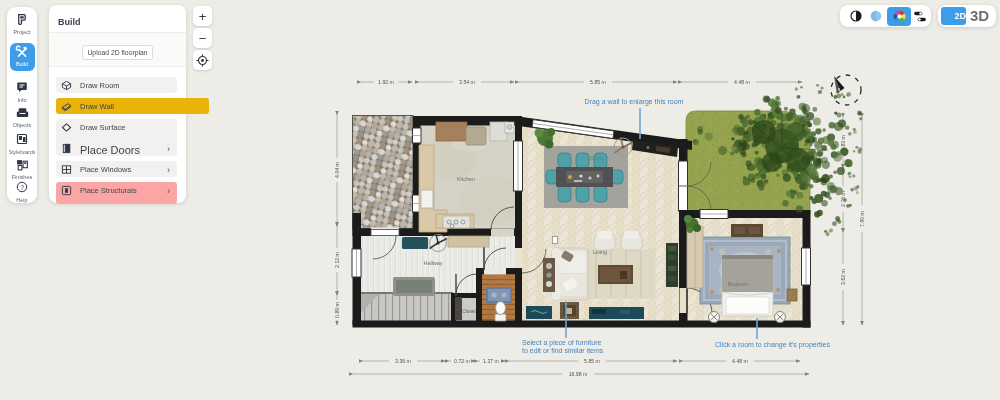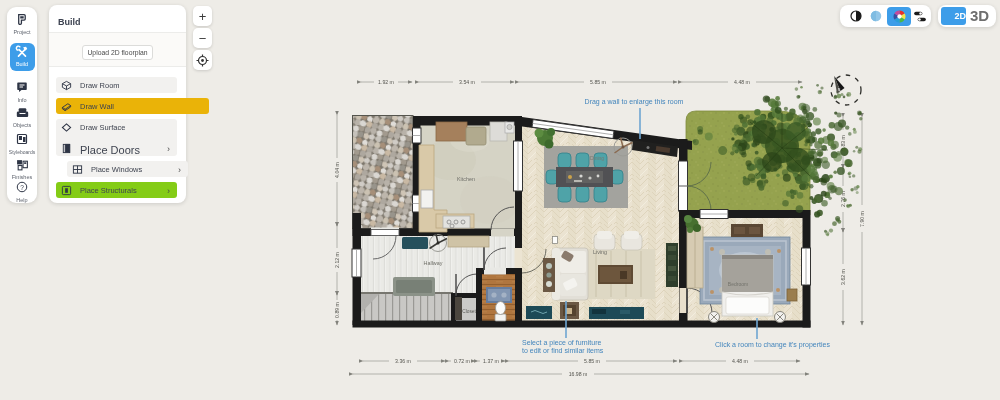--- a/index.html
+++ b/index.html
@@ -967,30 +967,30 @@
   <div style="position:absolute;left:7px;top:135px;width:121px;height:16px;background:#f2f1ef;border-radius:3px;">
     <svg width="11" height="11" viewBox="0 0 24 24" style="position:absolute;left:5px;top:2.5px;">
         <rect x="5" y="3" width="14" height="18" fill="none" stroke="#2e3545" stroke-width="2"></rect>
         <path d="M9 3 v18 M9 3 h10 v18" fill="none" stroke="#2e3545" stroke-width="1.4"></path>
         <rect x="9" y="3" width="10" height="18" fill="#2e3545"></rect>
       </svg>
     <span style="position:absolute;left:24px;top:4px;font-size:11px;color:#3f4450;">Place Doors</span>
     <span style="position:absolute;right:7px;top:3.5px;font-size:9px;color:#4a4a4a;">›</span>
   </div>
 
-  <div style="position:absolute;left:7px;top:156px;width:121px;height:16px;background:#f2f1ef;border-radius:3px;margin-left:11px;">
+  <div style="position:absolute;left:7px;top:156px;width:121px;height:16px;background:#f2f1ef;border-radius:3px;">
     <svg width="11" height="11" viewBox="0 0 24 24" style="position:absolute;left:5px;top:2.5px;">
         <rect x="3" y="4" width="18" height="16" fill="none" stroke="#2e3545" stroke-width="2"></rect>
         <path d="M12 4 v16 M3 12 h18" stroke="#2e3545" stroke-width="2"></path>
       </svg>
     <span style="position:absolute;left:24px;top:4px;font-size:7.5px;color:#3f4450;">Place Windows</span>
     <span style="position:absolute;right:7px;top:3.5px;font-size:9px;color:#4a4a4a;">›</span>
   </div>
 
-  <div style="position:absolute;left:7px;top:177px;width:121px;height:16px;background:#84cc16;border-radius:3px;">
+  <div style="position:absolute;left:7px;top:177px;width:121px;height:22px;background:#fca5a5;border-radius:3px;">
     <svg width="11" height="11" viewBox="0 0 24 24" style="position:absolute;left:5px;top:2.5px;">
         <rect x="3" y="3" width="18" height="18" rx="2" fill="none" stroke="#2e3545" stroke-width="2"></rect>
         <rect x="9" y="7" width="6" height="10" fill="#2e3545"></rect>
       </svg>
     <span style="position:absolute;left:24px;top:4px;font-size:7.5px;color:#3f4450;">Place Structurals</span>
     <span style="position:absolute;right:7px;top:3.5px;font-size:9px;color:#4a4a4a;">›</span>
   </div>
 </div>
 
 <div class="zbtn" style="top:6px;font-size:13px;">+</div>

